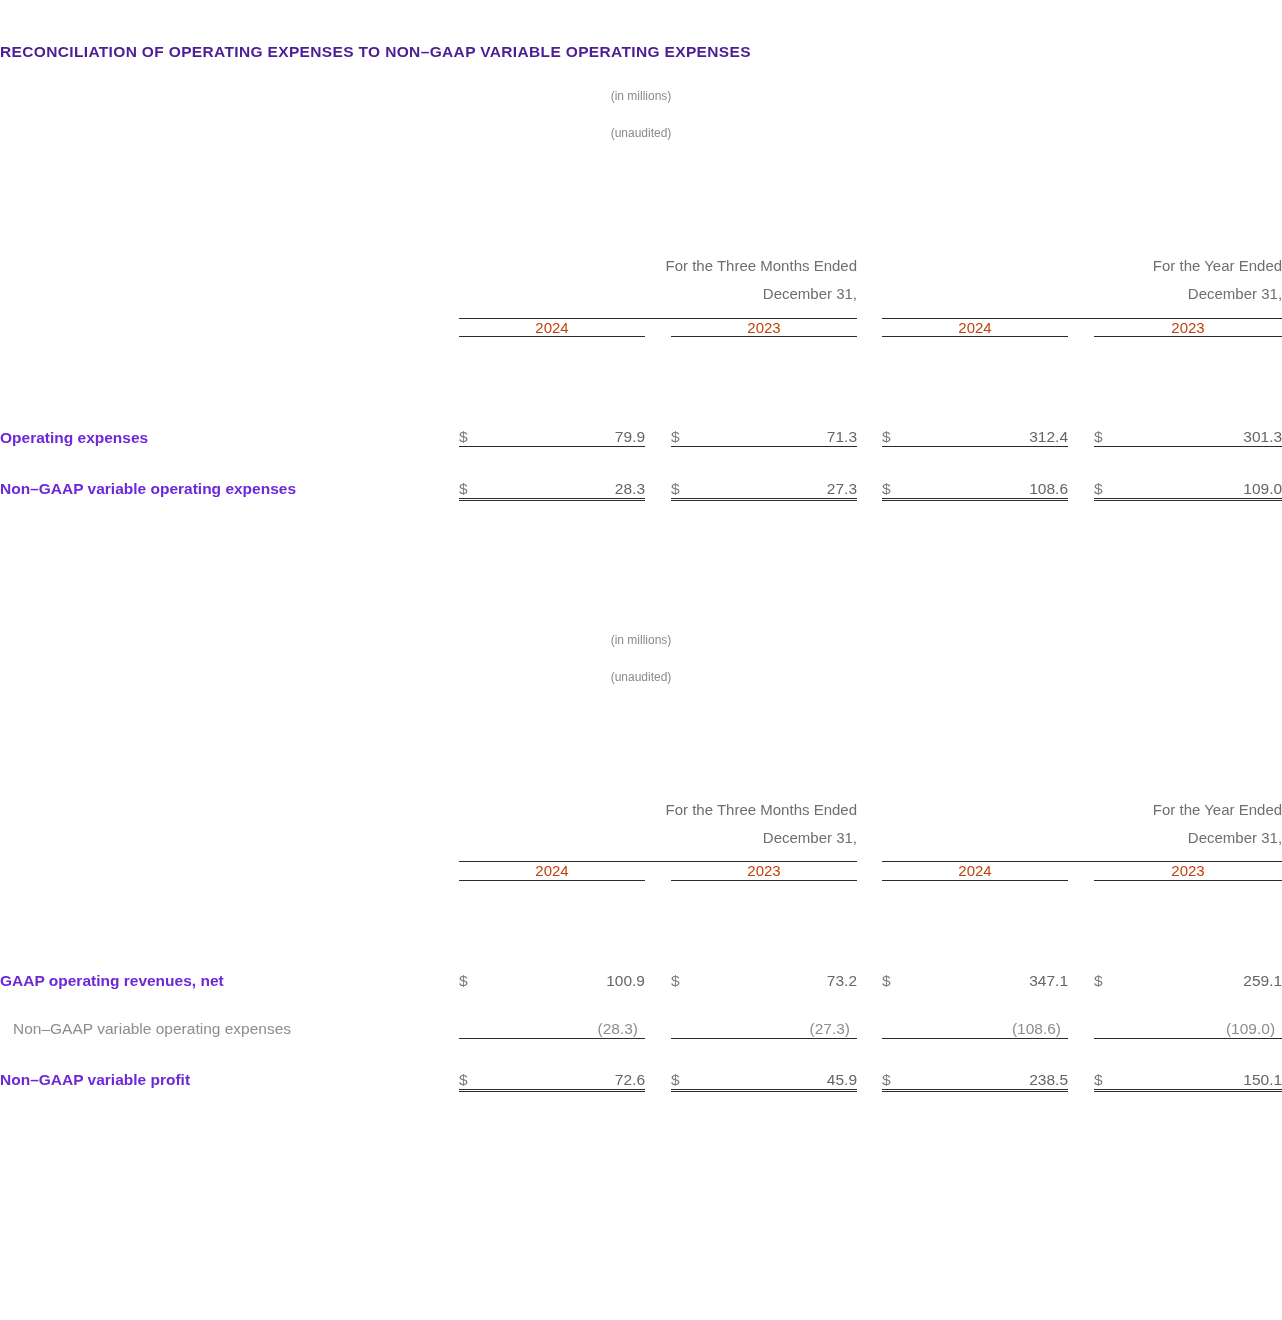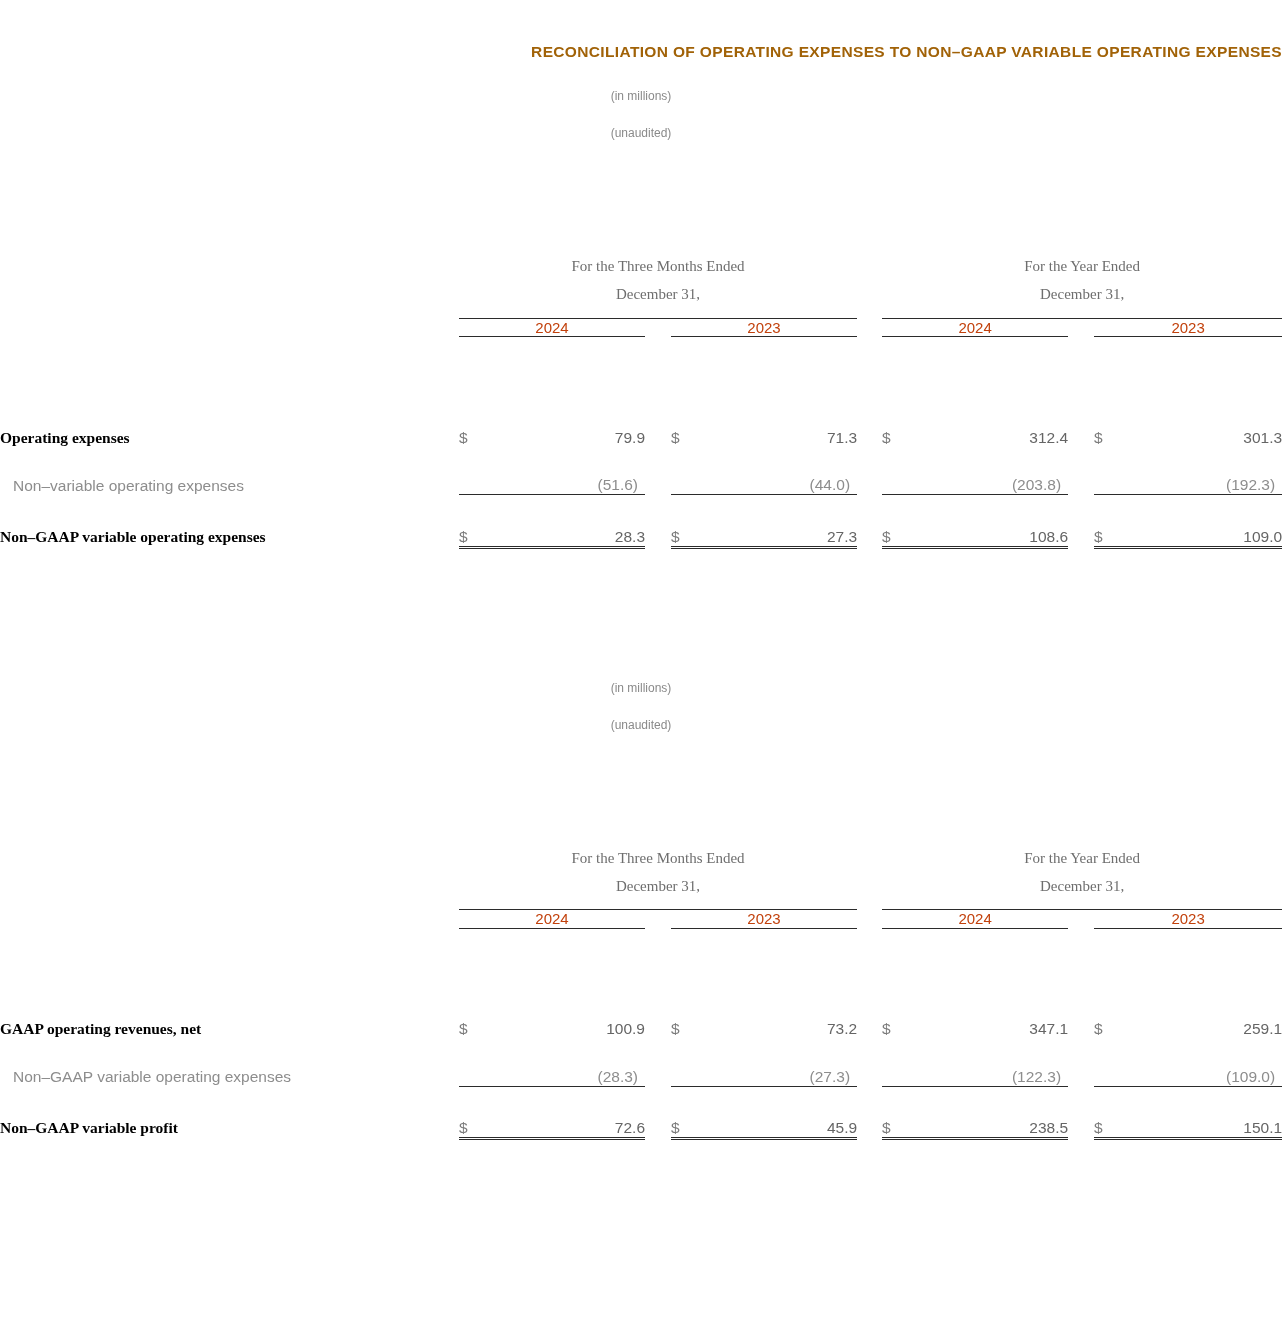--- a/index.html
+++ b/index.html
@@ -25,22 +25,22 @@
   }
 
   
   .section-titles {
     text-align: center;
   }
   .sec-title {
     font-size: 15.5px;
     font-weight: bold;
     letter-spacing: 0.35px;
-    color: #a16207;
-    text-align: right;
+    color: #4c1d95;
+    text-align: left;
   }
   .sec-sub {
     font-size: 12px;
     font-weight: normal;
     color: #8a8a8a;
     text-align: center;
   }
 
   
   table.fin {
@@ -62,27 +62,26 @@
   table.fin col.c-cur4    { width: 28px;  }
   table.fin col.c-val4    { width: 160px; }
 
   table.fin td, table.fin th {
     padding: 0;
     vertical-align: bottom;
     font-weight: normal;
   }
 
   .grp-head {
-    text-align: center;
+    text-align: right;
     font-size: 15px;
     color: #6e6e6e;
     line-height: 28px;
     padding-bottom: 4px;
     white-space: pre-line;
-    font-family: Liberation Serif, serif;
   }
 
   .rule-span { border-bottom: 1.4px solid #2b2b2b; height: 1px; font-size: 0; line-height: 0; }
   .rule-span-pad { height: 10px; font-size: 0; line-height: 0; }
 
   .yr {
     text-align: center;
     font-size: 15px;
     color: #c2410c;
     padding-top: 10px;
@@ -90,21 +89,21 @@
   }
   .yr-rule { border-bottom: 1.4px solid #2b2b2b; height: 1px; font-size: 0; line-height: 0; }
 
   .spacer-after-head { height: 62px; }
 
   .row-label {
     text-align: left;
     font-size: 15.5px;
     padding-right: 10px;
   }
-  .row-label.bold  { font-weight: bold; color: #000000; font-family: Liberation Serif, serif; }
+  .row-label.bold  { font-weight: bold; color: #6d28d9; }
   .row-label.light { font-weight: normal; color: #8d8d8d; padding-left: 13px; }
 
   .cur {
     text-align: left;
     font-size: 15.5px;
     font-weight: bold;
     color: #7b7b7b;
     padding-left: 11px;
   }
   .val {
@@ -201,34 +200,20 @@
         <td class="cur">$</td>
         <td class="val">71.3</td>
         <td></td>
         <td class="cur">$</td>
         <td class="val">312.4</td>
         <td></td>
         <td class="cur">$</td>
         <td class="val">301.3</td>
       </tr>
 
-      <tr class="data-row">
-        <td class="row-label light">Non–variable operating expenses</td>
-        <td class="cur"></td>
-        <td class="val light">(51.6)</td>
-        <td></td>
-        <td class="cur"></td>
-        <td class="val light">(44.0)</td>
-        <td></td>
-        <td class="cur"></td>
-        <td class="val light">(203.8)</td>
-        <td></td>
-        <td class="cur"></td>
-        <td class="val light">(192.3)</td>
-      </tr>
 
       <tr class="data-row tall">
         <td class="row-label bold">Non–GAAP variable operating expenses</td>
         <td class="cur topline">$</td>
         <td class="val topline">28.3</td>
         <td></td>
         <td class="cur topline">$</td>
         <td class="val topline">27.3</td>
         <td></td>
         <td class="cur topline">$</td>
@@ -331,21 +316,21 @@
 
       <tr class="data-row">
         <td class="row-label light">Non–GAAP variable operating expenses</td>
         <td class="cur"></td>
         <td class="val light">(28.3)</td>
         <td></td>
         <td class="cur"></td>
         <td class="val light">(27.3)</td>
         <td></td>
         <td class="cur"></td>
-        <td class="val light">(122.3)</td>
+        <td class="val light">(108.6)</td>
         <td></td>
         <td class="cur"></td>
         <td class="val light">(109.0)</td>
       </tr>
 
       <tr class="data-row tall">
         <td class="row-label bold">Non–GAAP variable profit</td>
         <td class="cur topline">$</td>
         <td class="val topline">72.6</td>
         <td></td>

